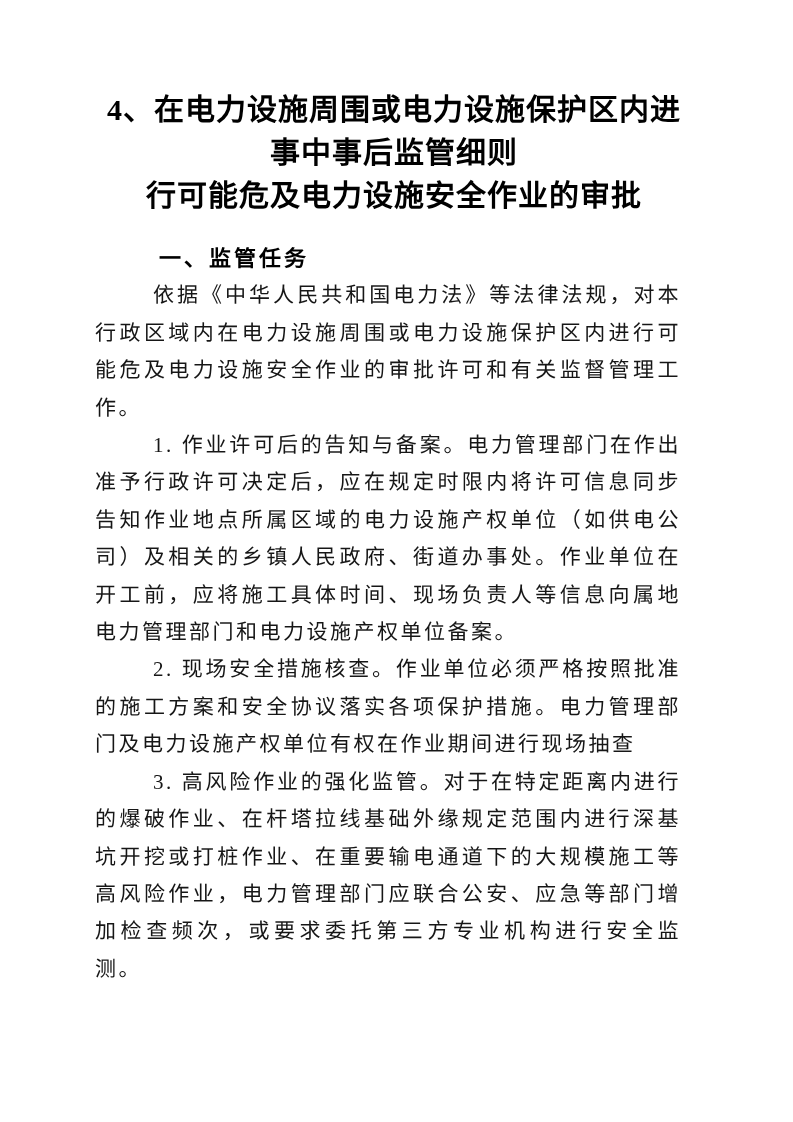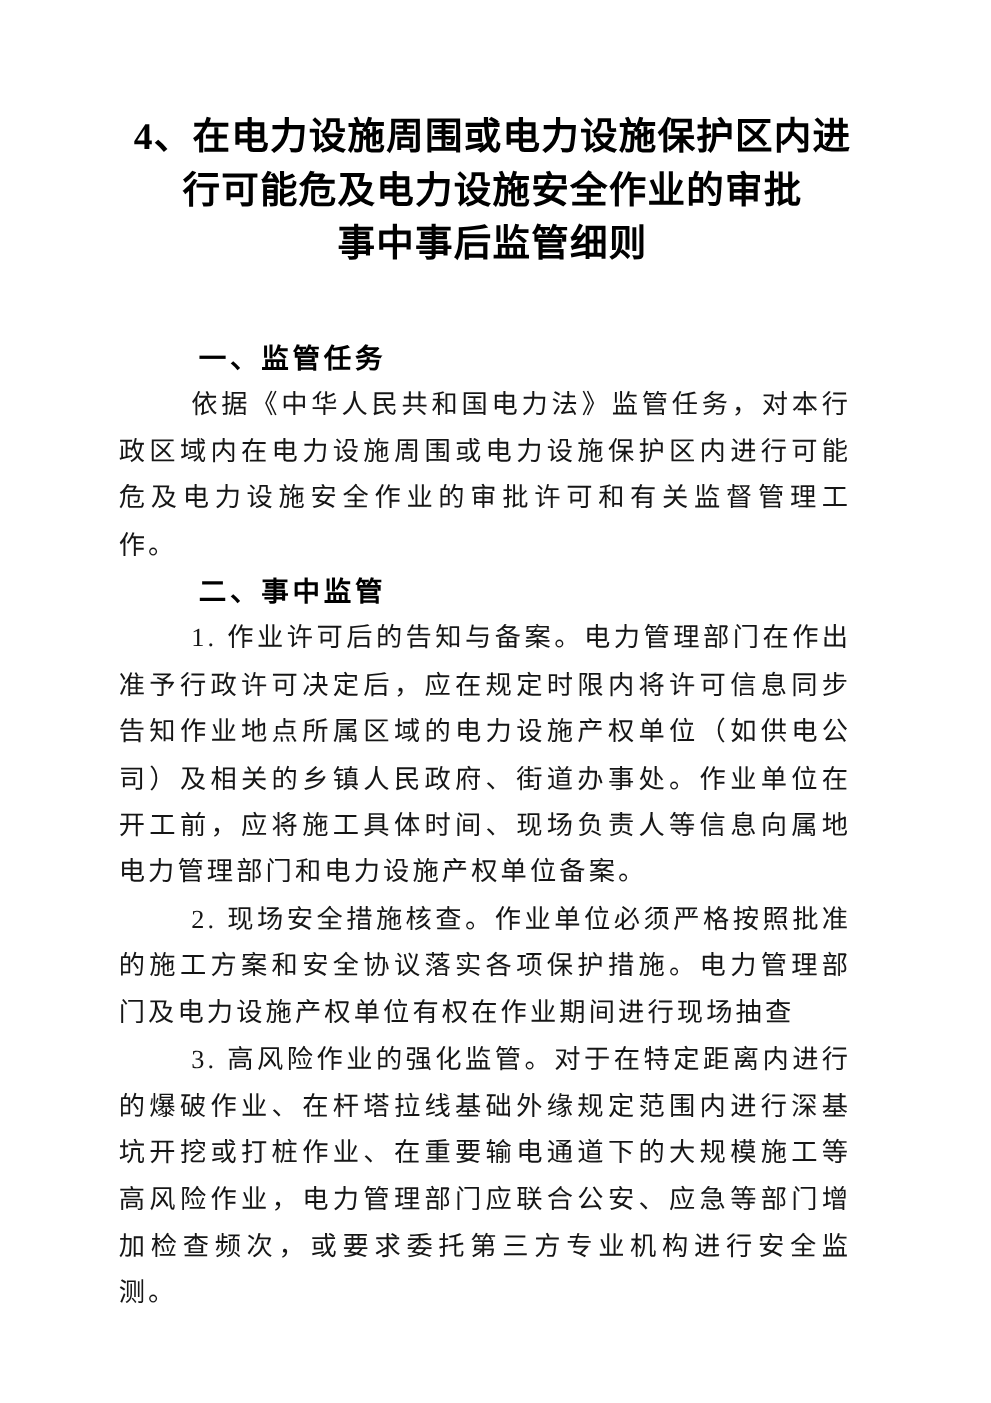--- a/index.html
+++ b/index.html
@@ -40,49 +40,48 @@
   .section-heading {
     font-family: "Liberation Sans", "DejaVu Sans", sans-serif;
     font-weight: bold;
     color: #000000;
     font-size: 22px;
     line-height: 37.4px;
     padding-left: 64px;
     letter-spacing: 3px;
   }
   .section-heading.first {
-    margin-top: 51px;
+    margin-top: 23px;
   }
   .para {
     font-size: 21px;
     line-height: 37.4px;
     letter-spacing: 2.5px;
     text-align: justify;
     text-indent: 58px;
     color: #161616;
   }
 </style>
 </head>
 <body>
 
 <div class="page">
   <div class="content">
 
     <h1 class="doc-title">
       <div>4、在电力设施周围或电力设施保护区内进</div>
+      <div>事中事后监管细则</div>
       <div>行可能危及电力设施安全作业的审批</div>
-      <div>事中事后监管细则</div>
     </h1>
 
     <section>
       <h2 class="section-heading first">一、监管任务</h2>
-      <p class="para">依据《中华人民共和国电力法》监管任务，对本行政区域内在电力设施周围或电力设施保护区内进行可能危及电力设施安全作业的审批许可和有关监督管理工作。</p>
+      <p class="para">依据《中华人民共和国电力法》等法律法规，对本行政区域内在电力设施周围或电力设施保护区内进行可能危及电力设施安全作业的审批许可和有关监督管理工作。</p>
     </section>
 
     <section>
-      <h2 class="section-heading">二、事中监管</h2>
       <p class="para">1. 作业许可后的告知与备案。电力管理部门在作出准予行政许可决定后，应在规定时限内将许可信息同步告知作业地点所属区域的电力设施产权单位（如供电公司）及相关的乡镇人民政府、街道办事处。作业单位在开工前，应将施工具体时间、现场负责人等信息向属地电力管理部门和电力设施产权单位备案。</p>
       <p class="para">2. 现场安全措施核查。作业单位必须严格按照批准的施工方案和安全协议落实各项保护措施。电力管理部门及电力设施产权单位有权在作业期间进行现场抽查</p>
       <p class="para">3. 高风险作业的强化监管。对于在特定距离内进行的爆破作业、在杆塔拉线基础外缘规定范围内进行深基坑开挖或打桩作业、在重要输电通道下的大规模施工等高风险作业，电力管理部门应联合公安、应急等部门增加检查频次，或要求委托第三方专业机构进行安全监测。</p>
     </section>
 
   </div>
 </div>
 
 </body></html>

